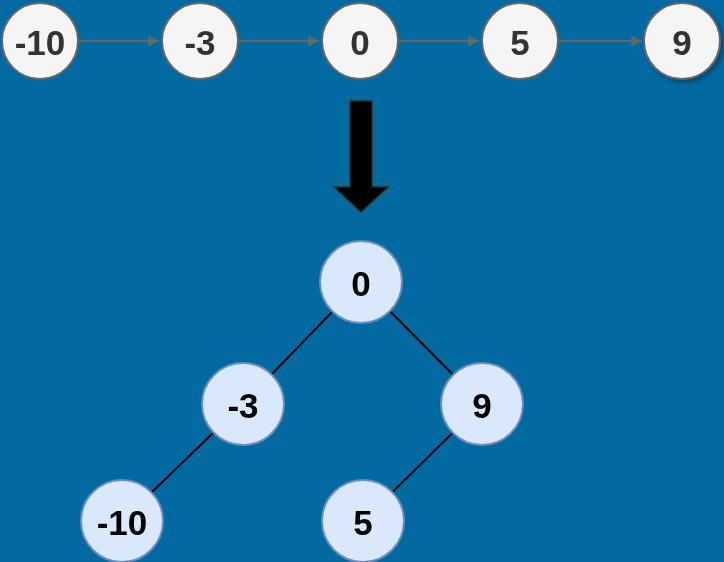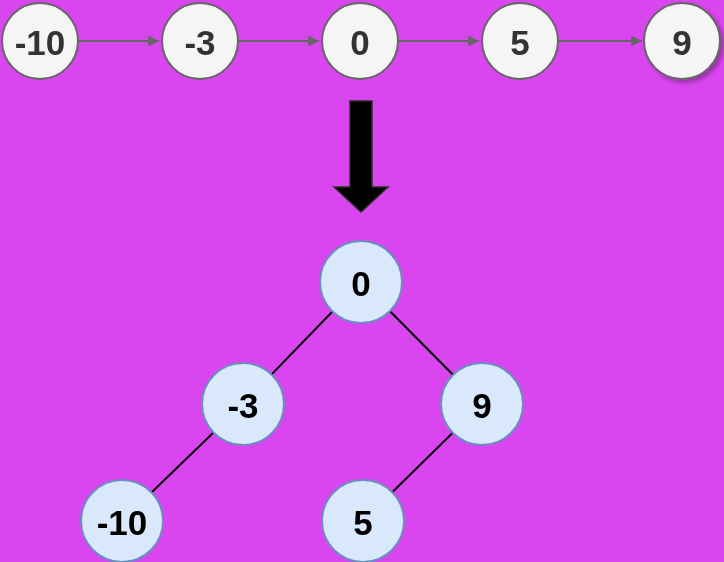--- a/index.html
+++ b/index.html
@@ -4,21 +4,21 @@
 <style>
   html, body {
     margin: 0;
     padding: 0;
     background: #ffffff;
   }
   .canvas {
     position: relative;
     width: 724px;
     height: 562px;
-    background: #d946ef;
+    background: #0369a1;
     overflow: hidden;
     font-family: "Liberation Sans", sans-serif;
   }
   svg { display: block; }
 
   
   .list-circle {
     stroke: #666666;
     stroke-width: 2;
   }

